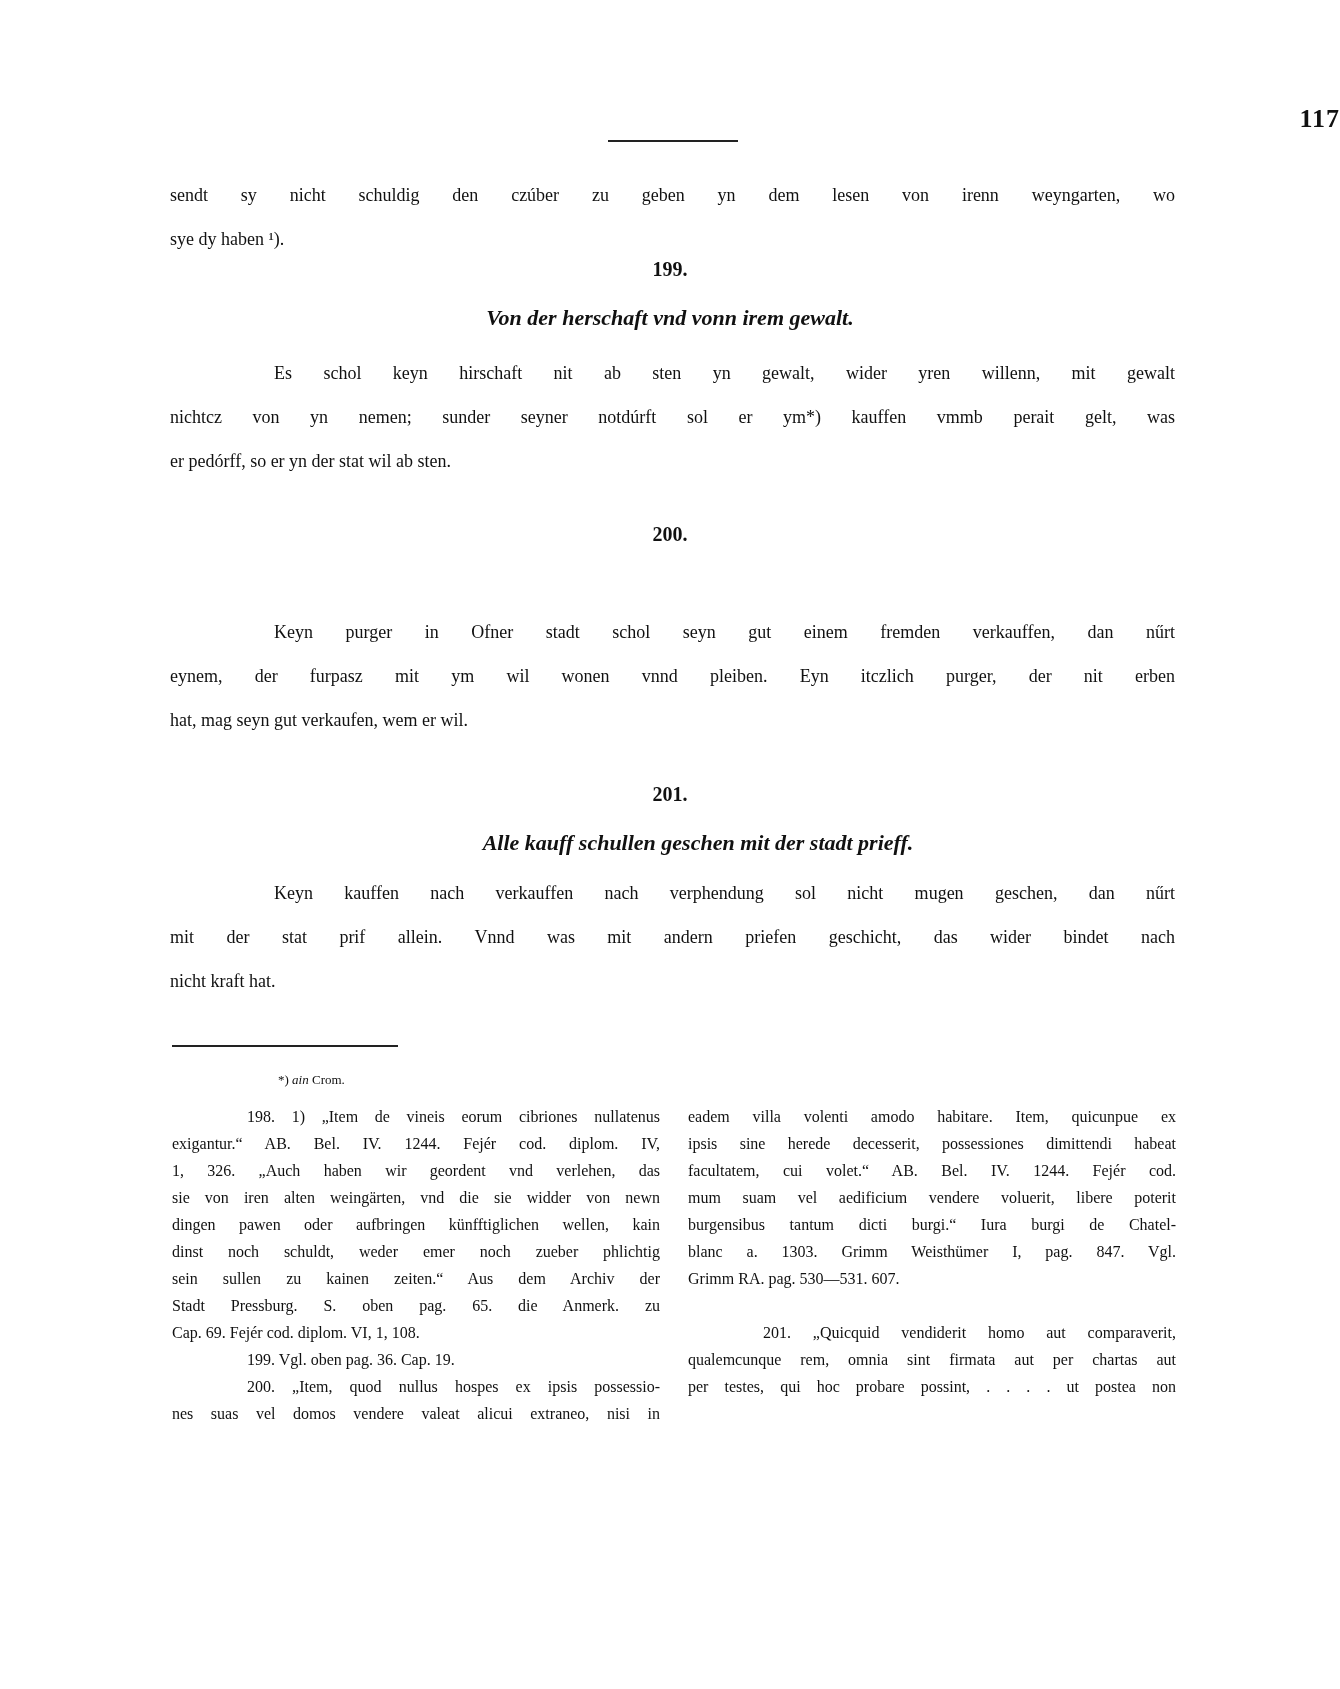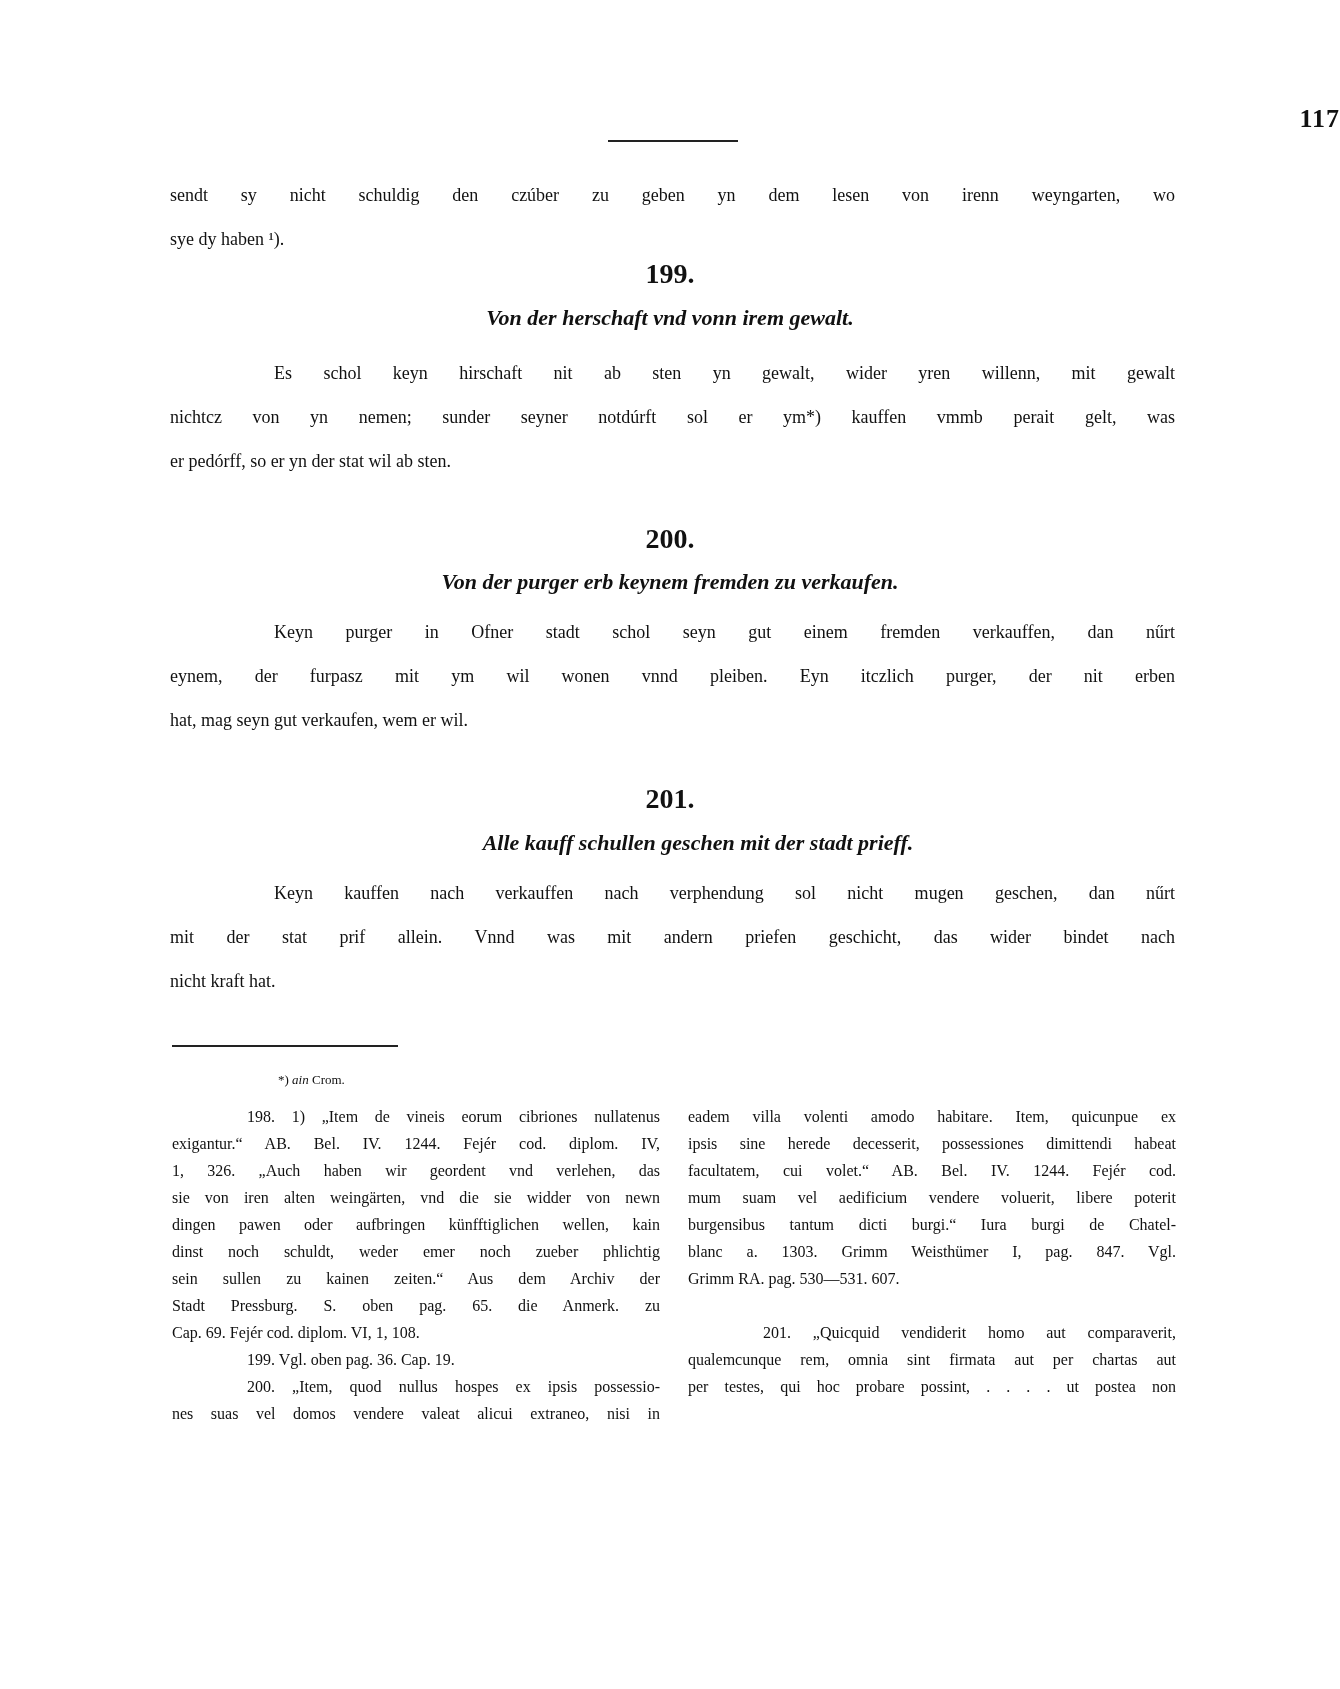--- a/index.html
+++ b/index.html
@@ -21,21 +21,21 @@
     .body-text {
       position: absolute; left: 170px; width: 1005px;
       font-size: 18px; line-height: 44px; text-align: justify;
     }
     .body-text .line { display: block; white-space: nowrap; text-align-last: justify; }
     .body-text .line.last { text-align-last: left; }
     .indent { padding-left: 104px; }
 
     .section-number {
       position: absolute; left: 0; width: 1340px; text-align: center;
-      font-size: 28px; font-weight: bold;
+      font-size: 20px; font-weight: bold;
     }
     .section-title {
       position: absolute; left: 0; width: 1340px; text-align: center;
       font-size: 22px; font-style: italic; font-weight: bold;
     }
 
     .footnote-rule {
       position: absolute; left: 172px; top: 1045px; width: 226px; height: 2px; background: #222;
     }
     .footnote-star {
@@ -69,21 +69,20 @@
 
   <div class="section-number" style="top:258px;">199.</div>
   <div class="section-title" style="top:305px;">Von der herschaft vnd vonn irem gewalt.</div>
   <div class="body-text" style="top:351px;">
     <span class="line indent">Es schol keyn hirschaft nit ab sten yn gewalt, wider yren willenn, mit gewalt</span>
     <span class="line">nichtcz von yn nemen; sunder seyner notdúrft sol er ym*) kauffen vmmb perait gelt, was</span>
     <span class="line last">er pedórff, so er yn der stat wil ab sten.</span>
   </div>
 
   <div class="section-number" style="top:523px;">200.</div>
-  <div class="section-title" style="top:569px;">Von der purger erb keynem fremden zu verkaufen.</div>
   <div class="body-text" style="top:610px;">
     <span class="line indent">Keyn purger in Ofner stadt schol seyn gut einem fremden verkauffen, dan nűrt</span>
     <span class="line">eynem, der furpasz mit ym wil wonen vnnd pleiben. Eyn itczlich purger, der nit erben</span>
     <span class="line last">hat, mag seyn gut verkaufen, wem er wil.</span>
   </div>
 
   <div class="section-number" style="top:783px;">201.</div>
   <div class="section-title" style="top:830px;margin-left:28px;">Alle kauff schullen geschen mit der stadt prieff.</div>
   <div class="body-text" style="top:871px;">
     <span class="line indent">Keyn kauffen nach verkauffen nach verphendung sol nicht mugen geschen, dan nűrt</span>

